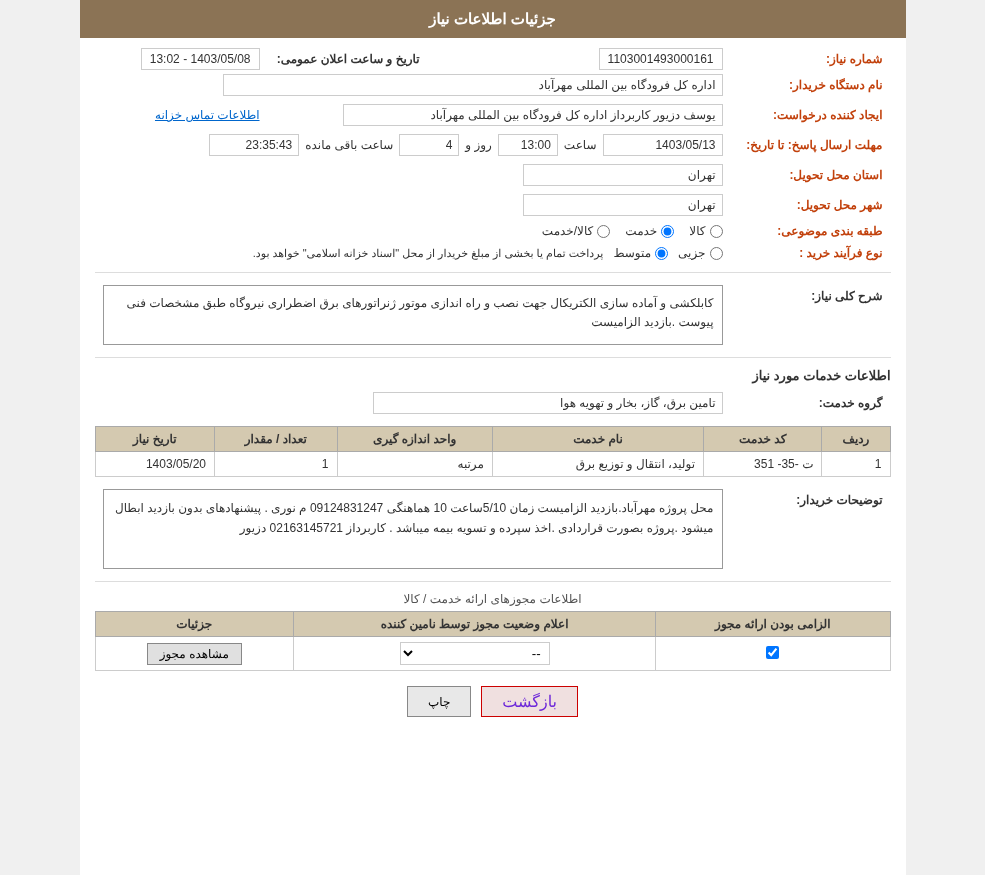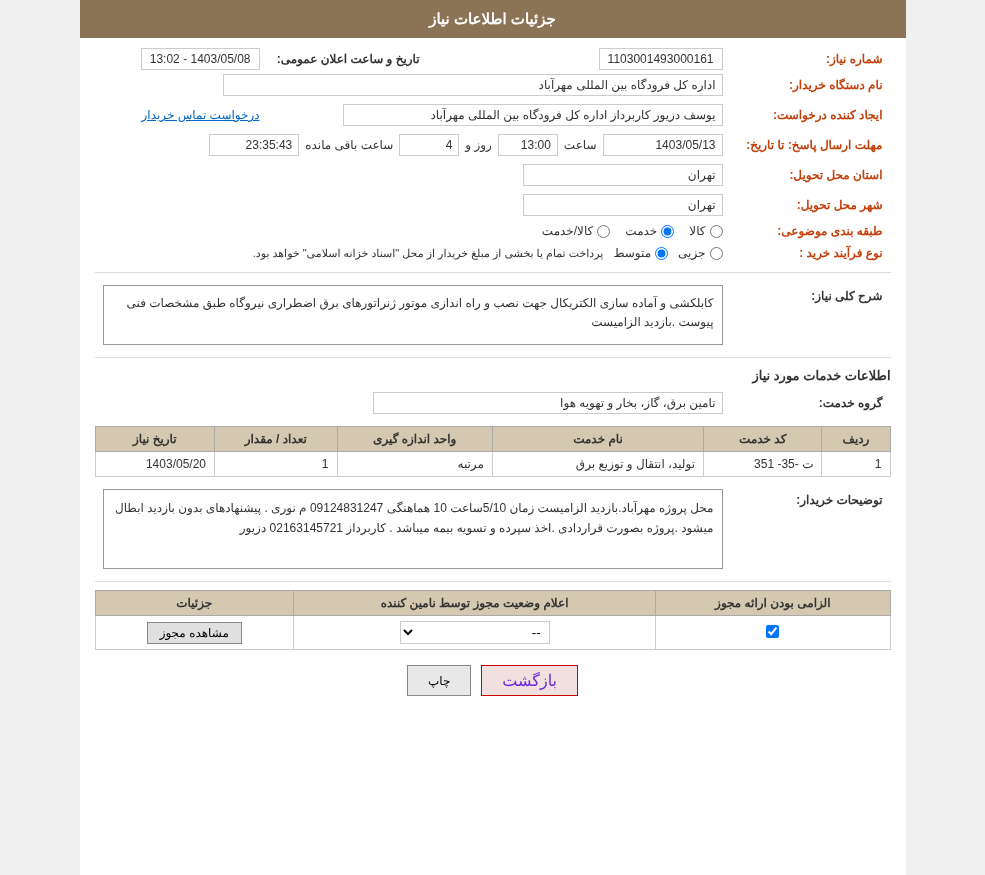--- a/index.html
+++ b/index.html
@@ -239,21 +239,21 @@
         <td colspan="3" class="value-cell">
           <span class="input-box" style="width:500px;">اداره کل فرودگاه بین المللی مهرآباد</span>
         </td>
       </tr>
       <tr>
         <td class="label-cell">ایجاد کننده درخواست:</td>
         <td colspan="2" class="value-cell">
           <span class="input-box" style="width:380px;">یوسف دزیور کاربرداز اداره کل فرودگاه بین المللی مهرآباد</span>
         </td>
         <td>
-          <span class="link-blue">درخواست تماس خریدار</span>
+          <span class="link-blue">اطلاعات تماس خزانه</span>
         </td>
       </tr>
       <tr>
         <td class="label-cell">
           <span>مهلت ارسال پاسخ: تا تاریخ:</span>
         </td>
         <td colspan="3" class="value-cell">
           <div class="deadline-row">
             <span class="input-box input-small">1403/05/13</span>
             <span>ساعت</span>
@@ -372,20 +372,21 @@
         <td style="width:160px; text-align:right; font-weight:bold; vertical-align:top; padding-top:8px;">توضیحات خریدار:</td>
         <td>
           <div class="buyer-note-box">محل پروژه مهرآباد.بازدید الزامیست زمان 5/10ساعت 10 هماهنگی 09124831247 م نوری . پیشنهادهای بدون بازدید ابطال میشود .پروژه بصورت قراردادی .اخذ سپرده و تسویه بیمه میباشد . کاربرداز 02163145721 دزیور</div>
         </td>
       </tr>
     </tbody>
       </table>
 
     <hr class="divider">
 
+    <div class="license-section-title">اطلاعات مجوزهای ارائه خدمت / کالا</div>
 
     <table class="license-table">
       <thead>
         <tr>
           <th>الزامی بودن ارائه مجوز</th>
           <th>اعلام وضعیت مجوز توسط نامین کننده</th>
           <th>جزئیات</th>
         </tr>
       </thead>
       <tbody id="license-tbody">

